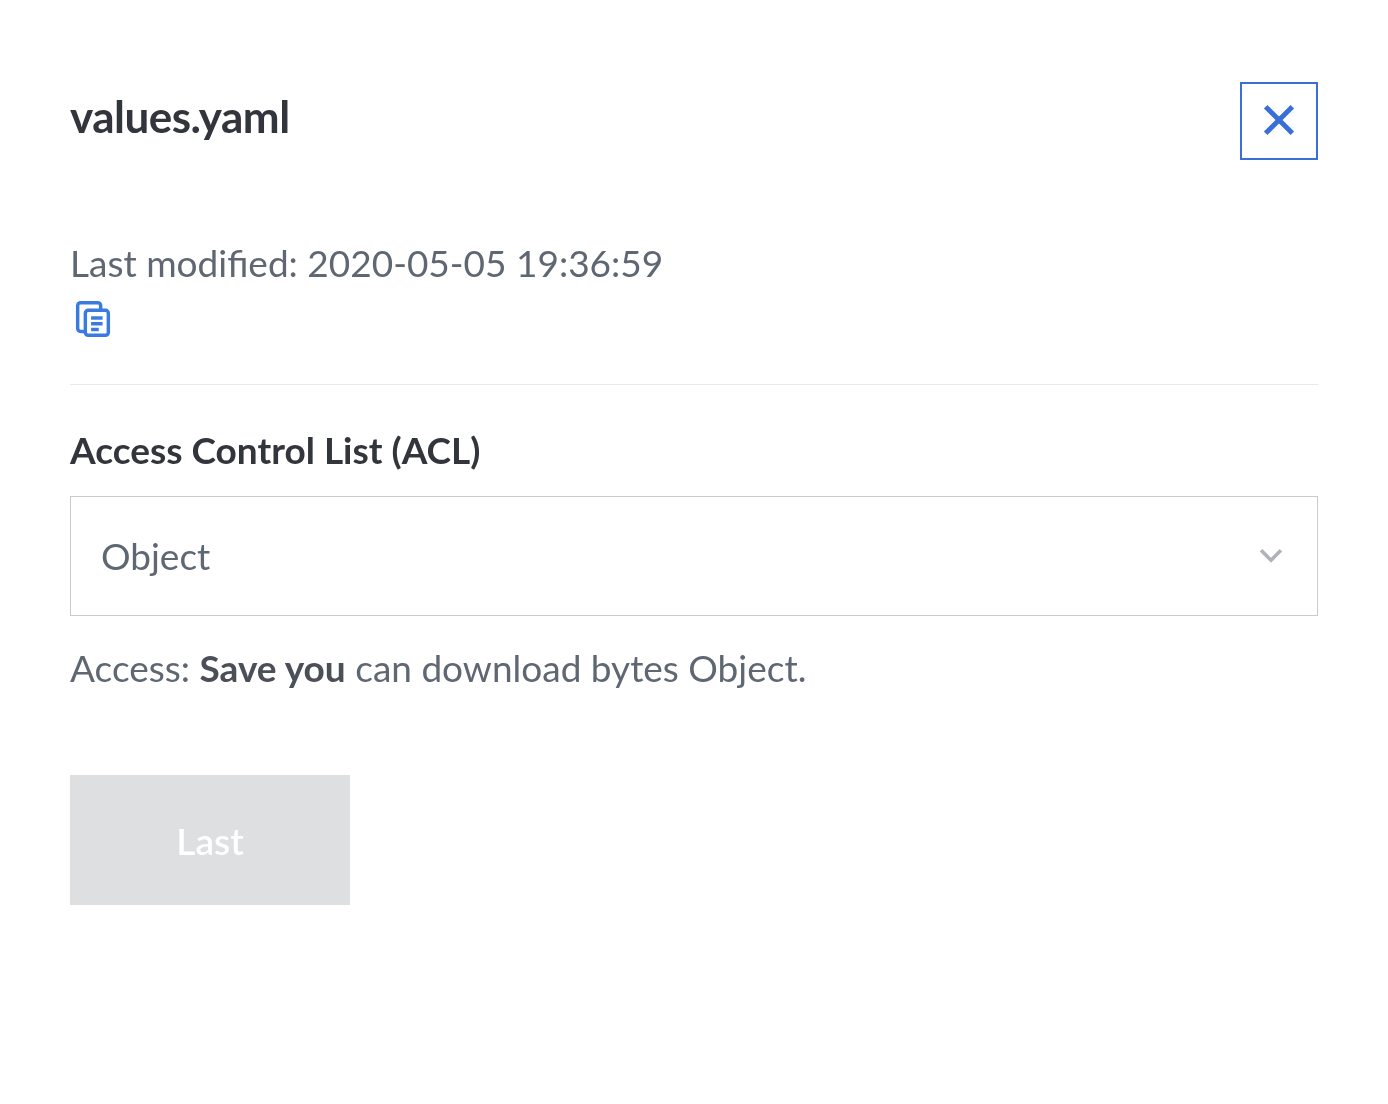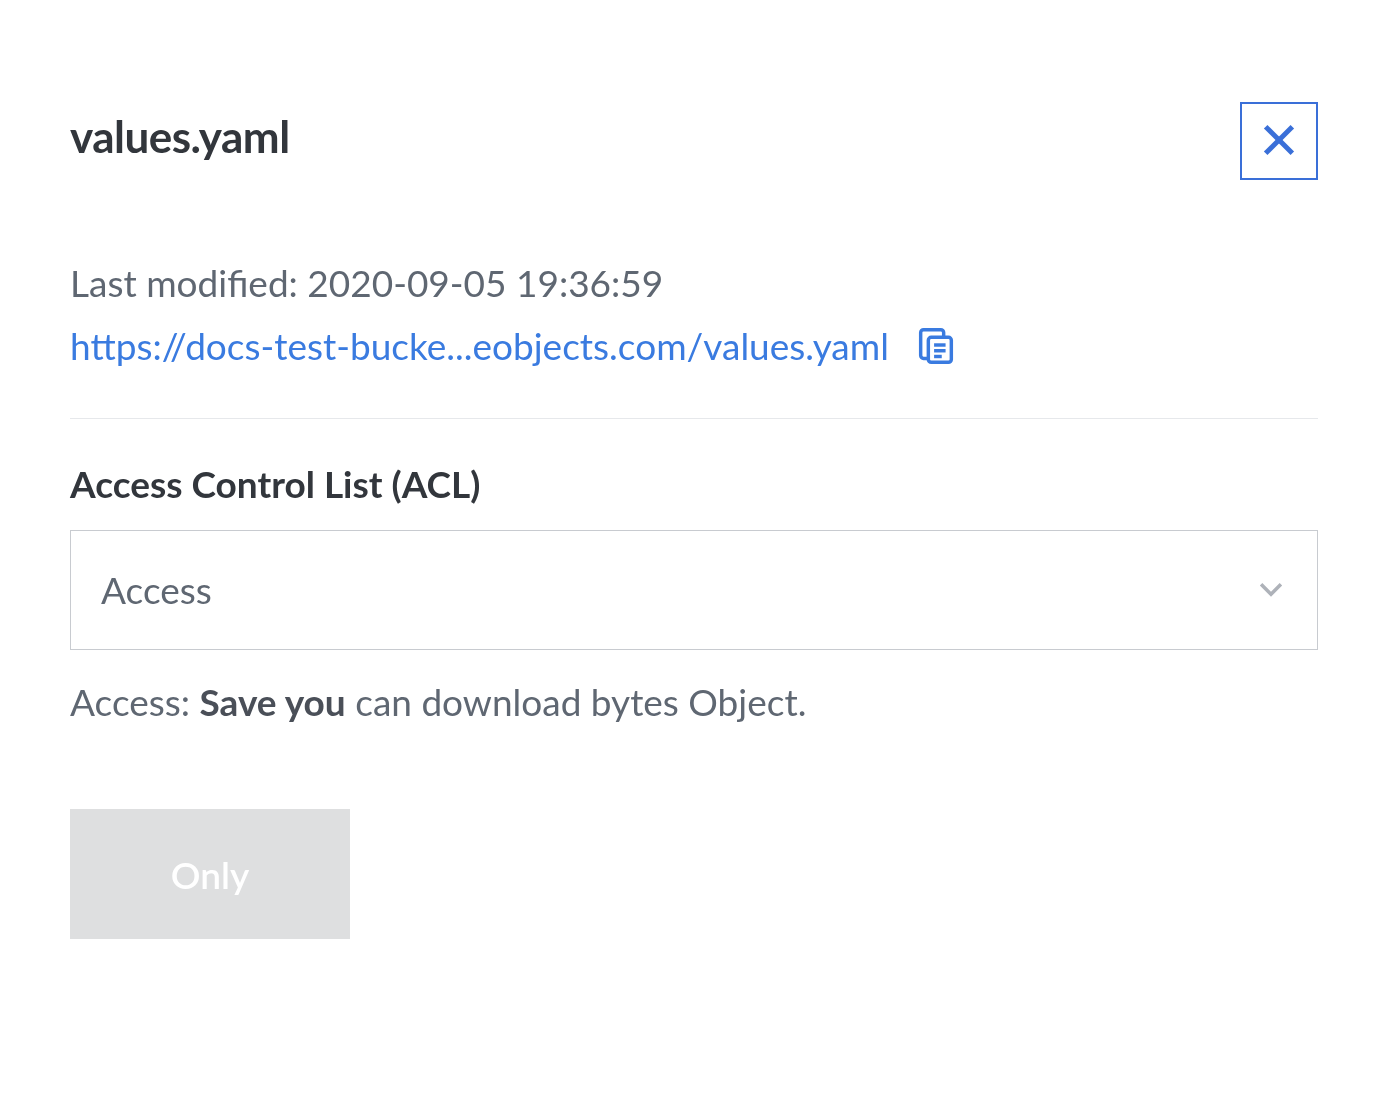--- a/index.html
+++ b/index.html
@@ -13,21 +13,20 @@
       width: 1388px;
       height: 1104px;
       padding: 90px 70px;
       color: #32363c;
     }
     .header-row {
       display: flex;
       justify-content: space-between;
       align-items: flex-start;
       margin-bottom: 72px;
-      margin-top: 20px;
     }
     .file-title {
       font-size: 44px;
       font-weight: 700;
       color: #32363c;
       letter-spacing: -0.5px;
     }
     .close-btn {
       width: 78px;
       height: 78px;
@@ -155,50 +154,49 @@
     <span>
       <svg viewBox="0 0 24 24">
           <line x1="4" y1="4" x2="20" y2="20"></line>
           <line x1="20" y1="4" x2="4" y2="20"></line>
         </svg>
     </span>
   </button>
 </div>
 
 <div class="meta-block">
-  <div class="meta-line">Last modified: 2020-09-05 19:36:59</div>
+  <div class="meta-line">Last modified: 2020-05-05 19:36:59</div>
   <div class="url-row">
-    <a href="#" class="url-link">https://docs-test-bucke...eobjects.com/values.yaml</a>
     <span class="copy-icon-wrap">
       <span>
         <svg viewBox="0 0 24 24">
           <rect x="8" y="8" width="12" height="13" rx="1.5"></rect>
           <path d="M16 8 V5.5 a1.5 1.5 0 0 0 -1.5 -1.5 H5.5 A1.5 1.5 0 0 0 4 5.5 v12 A1.5 1.5 0 0 0 5.5 19 H8"></path>
           <line x1="11" y1="12" x2="17" y2="12"></line>
           <line x1="11" y1="15" x2="17" y2="15"></line>
           <line x1="11" y1="18" x2="15" y2="18"></line>
         </svg>
       </span>
     </span>
   </div>
 </div>
 
 <hr class="divider">
 
 <div class="acl-label">Access Control List (ACL)</div>
 
 <div class="select-wrap">
-  <div class="acl-select" role="button" tabindex="0" style="display:flex;align-items:center;">Access</div>
+  <div class="acl-select" role="button" tabindex="0" style="display:flex;align-items:center;">Object</div>
   <span class="select-chevron">
     <svg viewBox="0 0 24 24">
         <polyline points="5 9 12 16 19 9"></polyline>
       </svg>
   </span>
 </div>
 
 <div class="acl-help">
   <span>Access: </span><span class="bold">Save you</span><span> can download bytes Object.</span>
 </div>
 
-<button class="save-btn" disabled="">Only</button>
+<button class="save-btn" disabled="">Last</button>
 
 
 
 
 </body></html>

